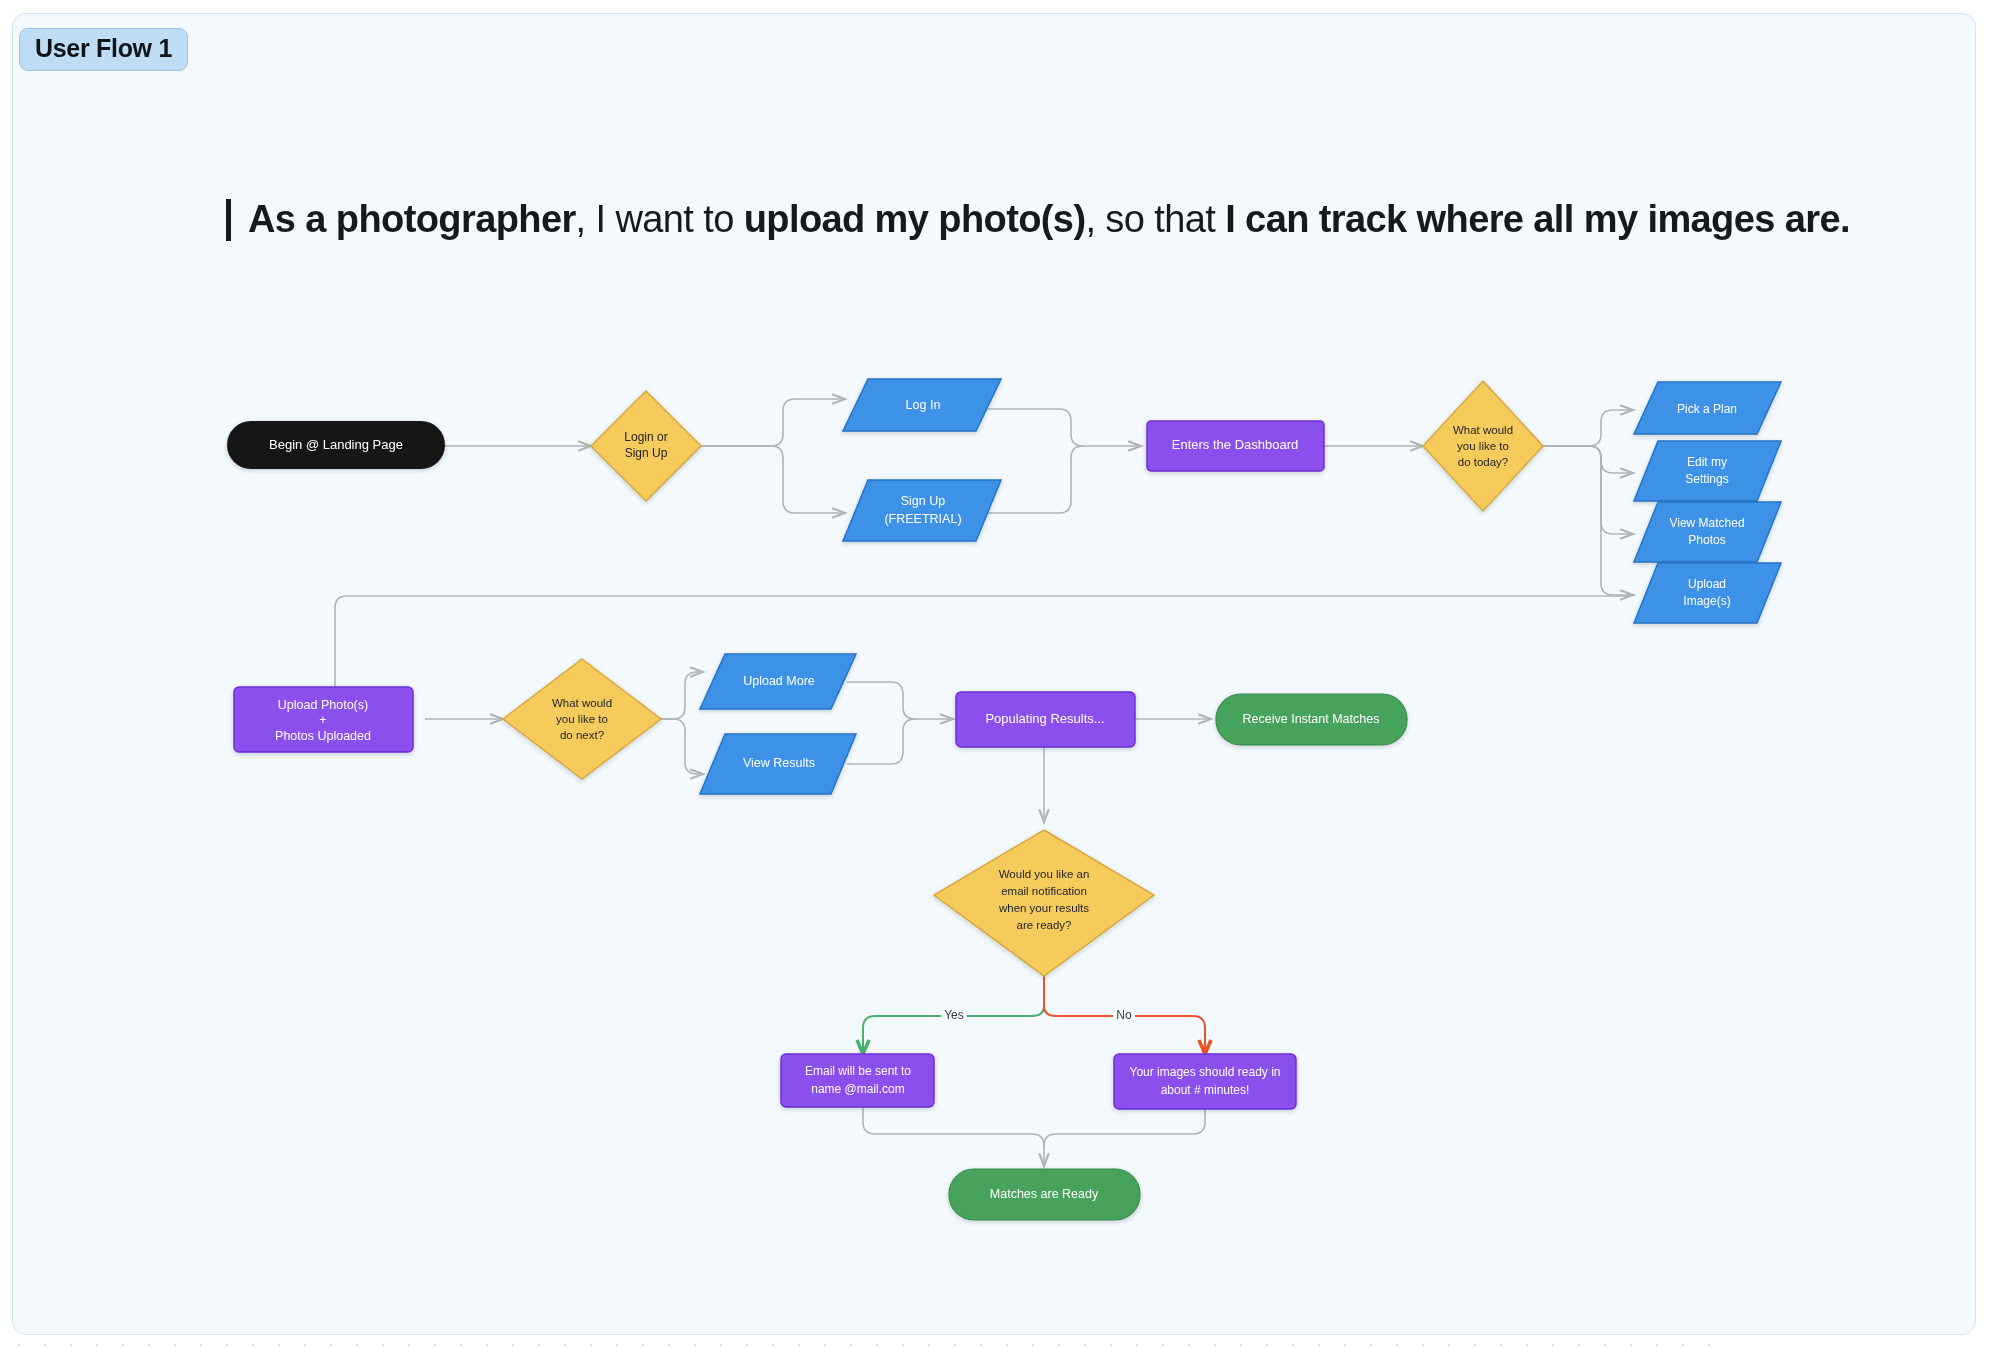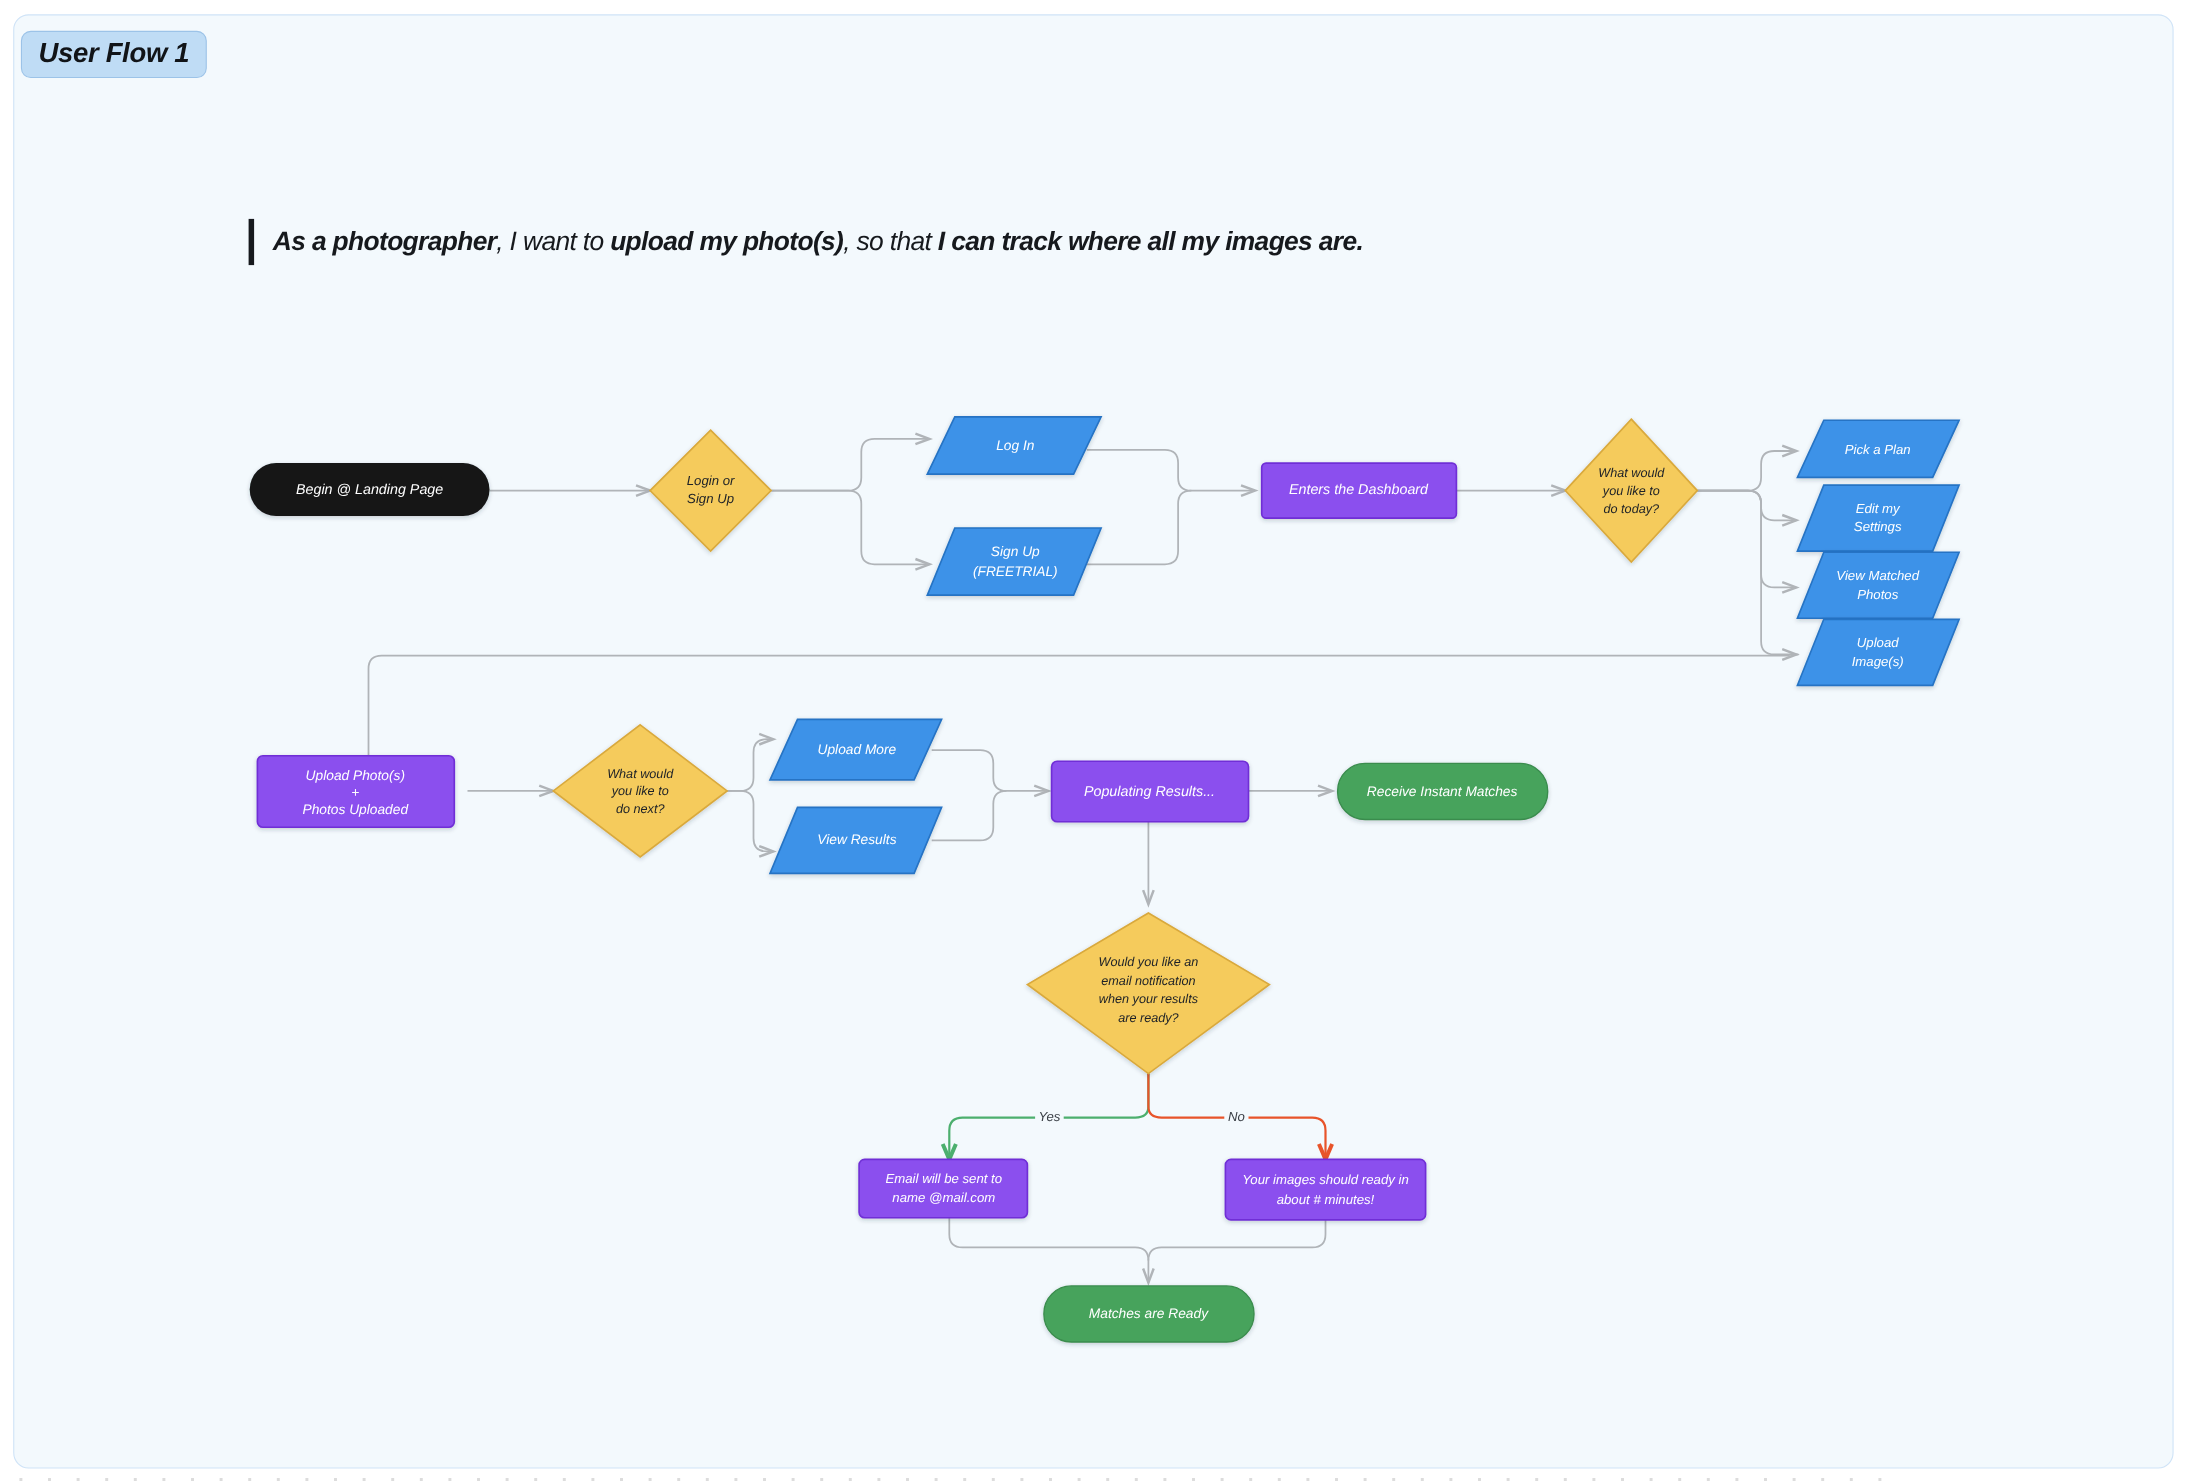--- a/index.html
+++ b/index.html
@@ -15,21 +15,20 @@
 
   
   #page-root {
     position: relative;
     width: 1720px;
     height: 1348px;
     background-color: #ffffff;
     background-image: radial-gradient(circle, #dcdcdc 1.4px, transparent 1.5px);
     background-size: 26px 26px;
     background-position: 6px 6px;
-    font-style: italic;
   }
 
   #canvas-frame {
     position: absolute;
     left: 12px;
     top: 13px;
     width: 1964px;
     height: 1322px;
     background: #f3f9fd;
     border: 1.5px solid #cfe3f7;
@@ -64,21 +63,21 @@
     white-space: nowrap;
   }
   #story-bar {
     width: 5px;
     height: 42px;
     background: #16191d;
     margin-right: 17px;
     flex: none;
   }
   #story-text {
-    font-size: 24px;
+    font-size: 38px;
     color: #16191d;
     letter-spacing: -0.6px;
     line-height: 1.1;
   }
   #story-text .b { font-weight: 700; }
   #story-text .r { font-weight: 400; }
 
   
   #flow-svg {
     position: absolute;

